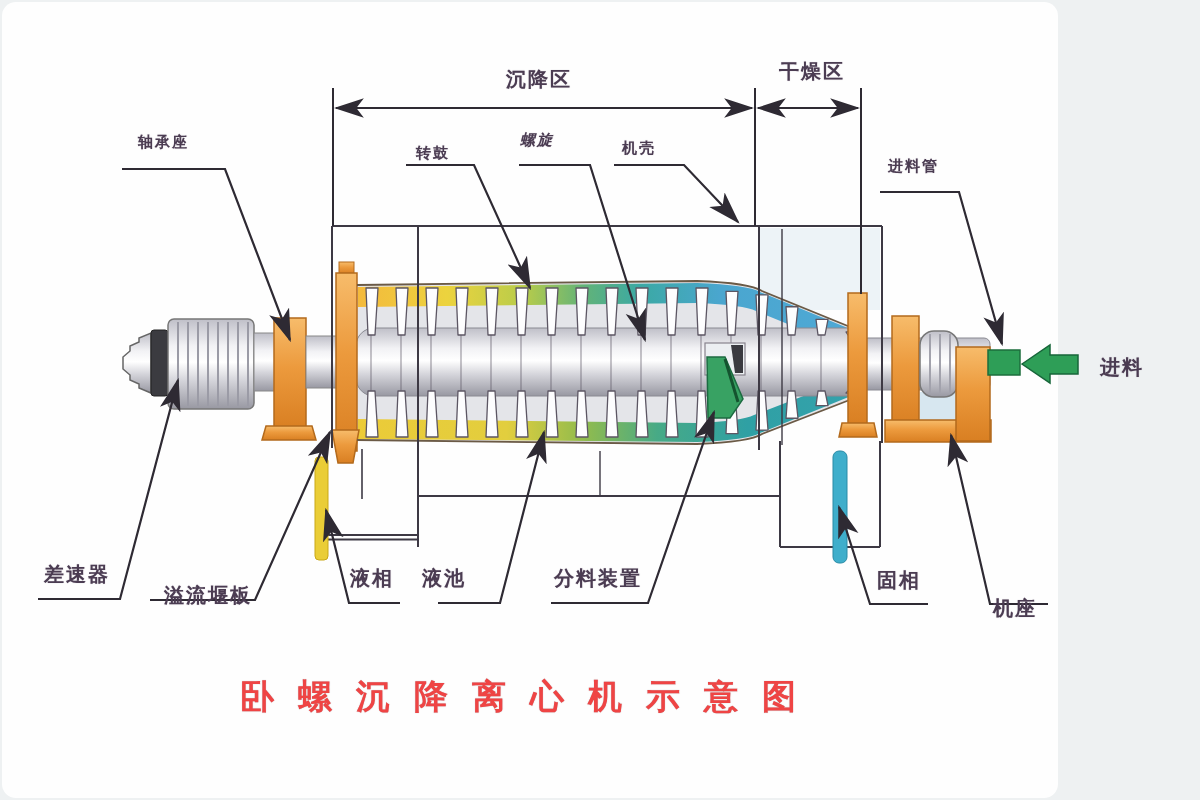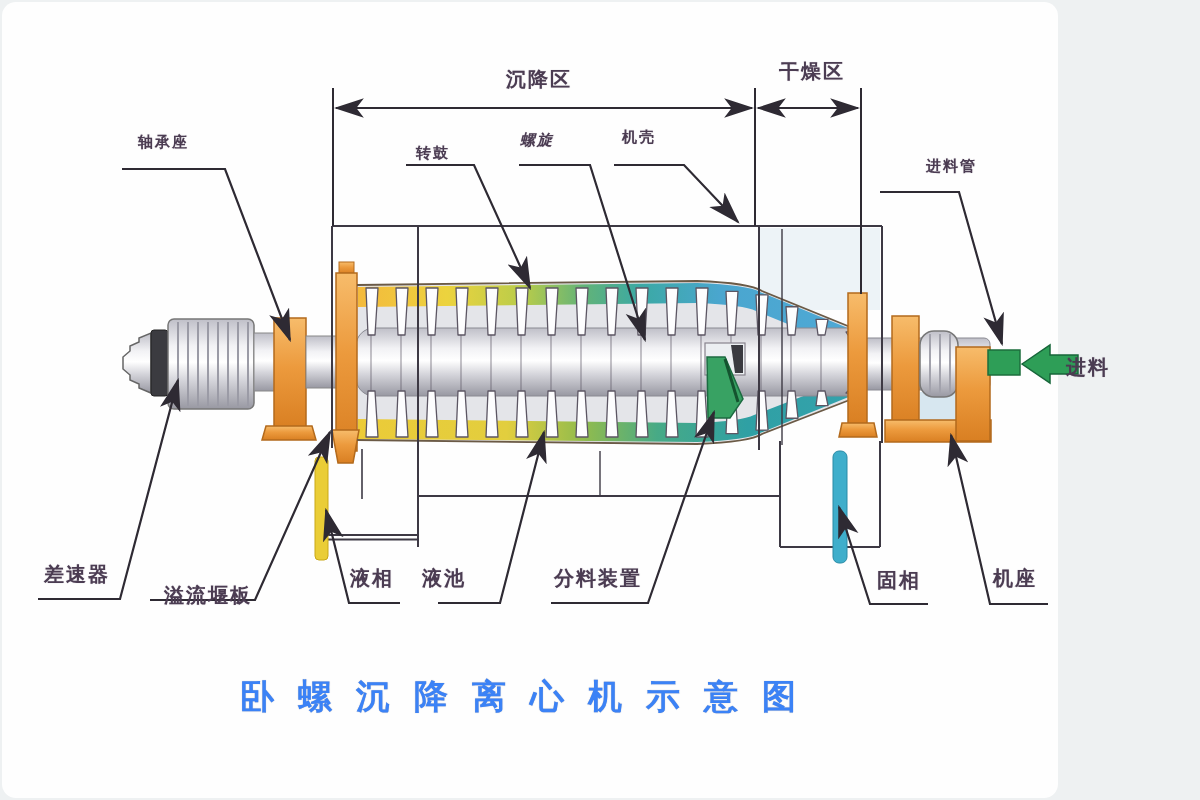--- a/index.html
+++ b/index.html
@@ -6,21 +6,21 @@
   body{width:1200px;height:800px;background:#eef1f2;overflow:hidden;
        font-family:"DejaVu Sans",sans-serif;}
   #stage{position:absolute;left:2px;top:2px;width:1056px;height:796px;
          background:#fefefe;border-radius:14px;}
   svg{position:absolute;left:0;top:0;}
   .lbl{position:absolute;font-weight:700;font-size:15px;color:#4b3c52;
        letter-spacing:2px;white-space:nowrap;
        text-shadow:0 0 1px rgba(80,60,90,.35);}
   .lbl.zone{font-size:20px;}
   #diagram-title{position:absolute;left:50%;top:672px;transform:translateX(-50%);
-       font-size:34px;font-weight:700;color:#3b82f6;letter-spacing:24px;
+       font-size:34px;font-weight:700;color:#ef4444;letter-spacing:24px;
        white-space:nowrap;text-shadow:0 0 1px rgba(60,55,70,.4);}
 </style>
 </head>
 <body>
 
 <div id="stage">
 
 <svg width="1200" height="800" viewBox="0 0 1200 800">
   <defs>
     <linearGradient id="sv" x1="0" y1="0" x2="0" y2="1">
@@ -214,26 +214,26 @@
   </g>
 
   <polygon points="1020,362 1048,343 1048,353 1076,353 1076,372 1048,372 1048,381" fill="#2E9E57" stroke="#17663a" stroke-width="1.5"></polygon>
 </svg>
 
 <div class="lbl zone" style="left:504px;top:64px;">沉降区</div>
 <div class="lbl zone" style="left:777px;top:56px;">干燥区</div>
 <div class="lbl" style="left:136px;top:131px;">轴承座</div>
 <div class="lbl" style="left:414px;top:142px;">转鼓</div>
 <div class="lbl" style="left:518px;top:129px;font-style:italic;">螺旋</div>
-<div class="lbl" style="left:620px;top:126px;">机壳</div>
-<div class="lbl" style="left:886px;top:155px;margin-left:38px;">进料管</div>
-<div class="lbl zone" style="left:1064px;top:352px;">进料</div>
+<div class="lbl" style="left:620px;top:137px;">机壳</div>
+<div class="lbl" style="left:886px;top:155px;">进料管</div>
+<div class="lbl zone" style="left:1098px;top:352px;">进料</div>
 <div class="lbl zone" style="left:42px;top:559px;font-family:Liberation Mono, monospace;">差速器</div>
 <div class="lbl zone" style="left:162px;top:580px;">溢流堰板</div>
 <div class="lbl zone" style="left:348px;top:563px;font-family:Liberation Mono, monospace;">液相</div>
 <div class="lbl zone" style="left:420px;top:563px;">液池</div>
 <div class="lbl zone" style="left:552px;top:563px;">分料装置</div>
 <div class="lbl zone" style="left:875px;top:565px;">固相</div>
-<div class="lbl zone" style="left:991px;top:563px;">机座</div>
+<div class="lbl zone" style="left:991px;top:593px;">机座</div>
 
 <div id="diagram-title">卧螺沉降离心机示意图</div>
 
 </div>
 
 </body></html>

